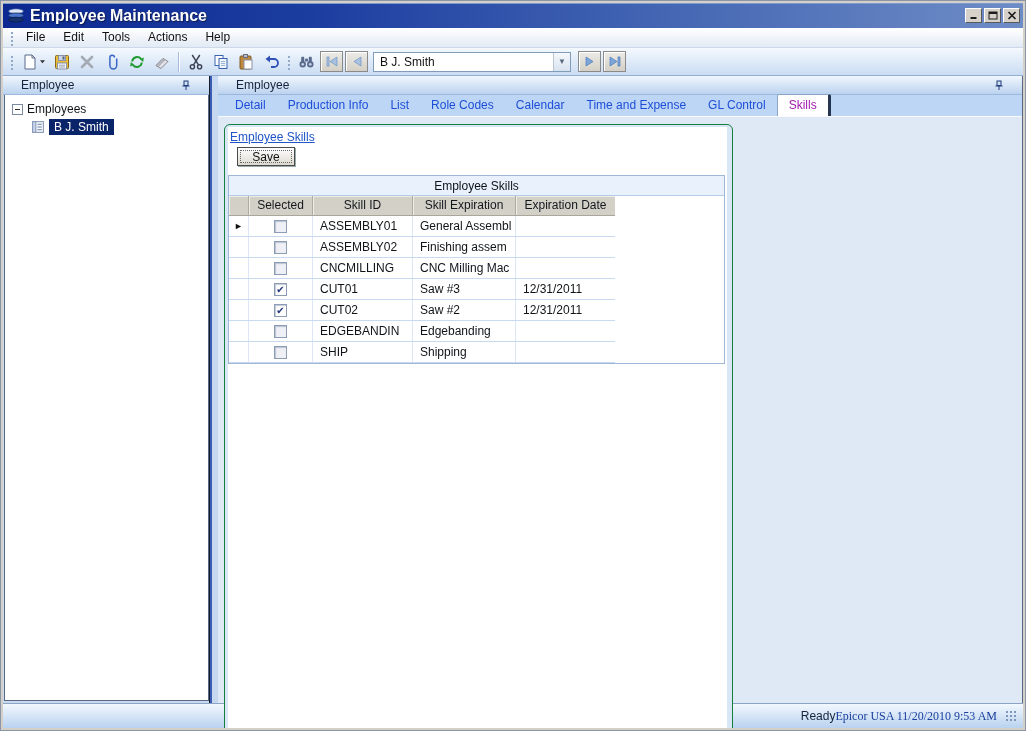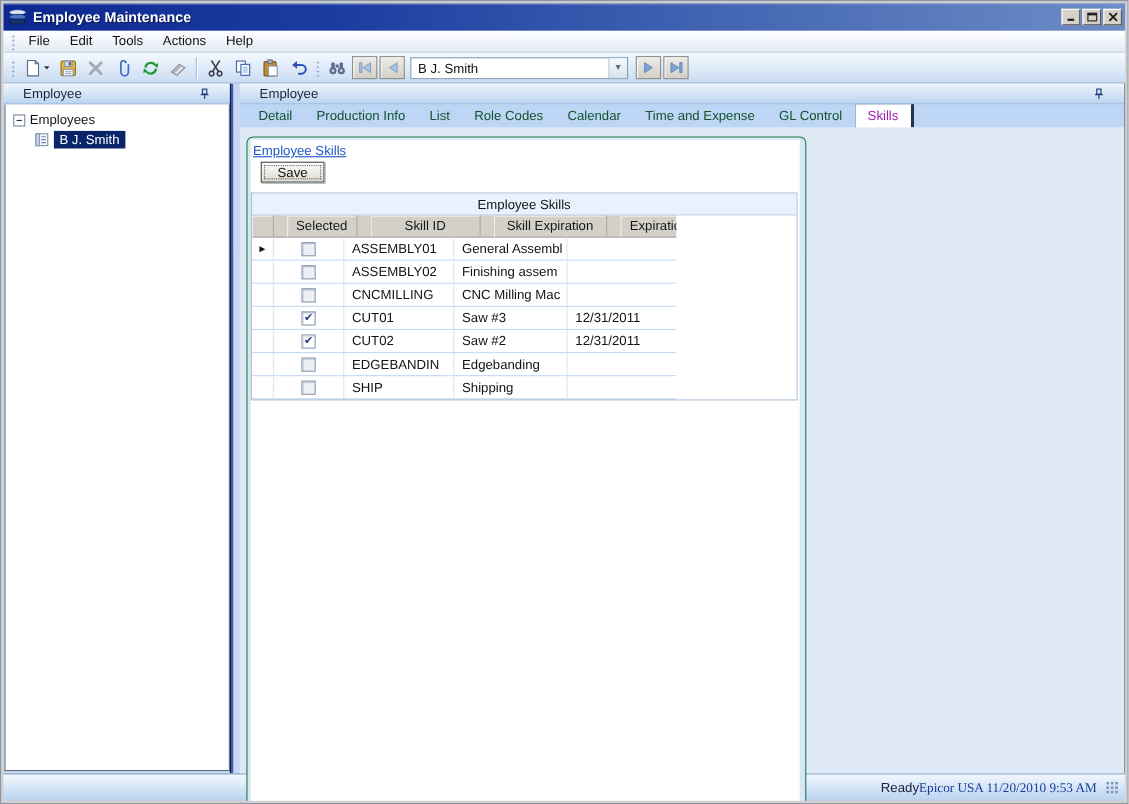--- a/index.html
+++ b/index.html
@@ -11,21 +11,21 @@
     border:3px solid #d4d0c8; outline:1px solid #8a96a8; outline-offset:-1px;
     background:#c8d9f0; display:flex; flex-direction:column; overflow:hidden;
   }
 
   
   .titlebar{
     height:25px; flex:0 0 25px; display:flex; align-items:center; padding:0 3px 0 4px;
     background:linear-gradient(90deg,#0d2890 0%,#1c3da0 30%,#4a6cb6 70%,#6e8cc6 100%);
     box-shadow: inset 0 1px 0 #7e9ad0;
   }
-  .titlebar .title{ color:#fff; font-weight:bold; font-size:13px; margin-left:5px; flex:1;
+  .titlebar .title{ color:#fff; font-weight:bold; font-size:16px; margin-left:5px; flex:1;
     text-shadow:1px 1px 1px rgba(0,0,0,.5); white-space:nowrap;}
   .winbtn{ width:17px;height:15px;margin-left:2px; background:#d6d2ca;
     border:1px solid; border-color:#ffffff #5a5a5a #5a5a5a #ffffff;
     display:flex;align-items:center;justify-content:center; cursor:default;}
 
   
   .menubar{ height:20px; flex:0 0 20px; display:flex; align-items:center;
     background:linear-gradient(#ffffff,#e2eaf4); border-bottom:1px solid #cdd9ea; padding-left:3px;}
   .menu-item{ padding:4px 9px; line-height:19px; color:#111; cursor:default;}
   .grip{ width:5px; height:16px; margin:0 3px;
@@ -61,42 +61,42 @@
   .expander::after{ content:""; position:absolute; left:2px; top:4px; width:5px; height:1px; background:#333;}
   .tree-child{ margin-left:22px; margin-top:2px; display:flex; align-items:center;}
   .node-label-selected{ background:#0a246a; color:#fff; padding:1px 5px; margin-left:4px; white-space:nowrap;}
 
   .splitter{ width:9px; flex:0 0 9px; background:#c6d8f0;
     border-left:1px solid #141c2c; box-shadow:inset 2px 0 0 #3a5cb4; cursor:col-resize;}
 
   .right-panel{ flex:1; display:flex; flex-direction:column; border-right:1px solid #5a6a84; min-width:0;}
   .tabstrip{ height:22px; flex:0 0 22px; background:#bdd6f6; border-bottom:1px solid #f8fbff;
     display:flex; align-items:flex-end; padding-left:6px;}
-  .tab{ padding:0 11px; line-height:21px; color:#14532d; cursor:default; white-space:nowrap;}
+  .tab{ padding:0 11px; line-height:21px; color:#1d4ed8; cursor:default; white-space:nowrap;}
   .tab.active{ background:#fff; color:#a21caf; border:1px solid #8aa5c8; border-bottom:none;
     border-right:3px solid #253550; border-radius:2px 2px 0 0;}
   .content{ flex:1; background:#dfe9f6; position:relative; min-height:0;}
 
   
   .sheet{ position:absolute; left:6px; top:7px; width:509px; height:677px;
     background:#d9e6f6; border:1px solid #15803d; border-radius:6px;}
   .sheet-inner{ position:absolute; left:3px; right:5px; top:2px; bottom:9px; background:#fff; padding-top:3px;}
   .group-label{ color:#1f55c8; text-decoration:underline; padding-left:2px; line-height:14px;}
   .save-btn{ display:block; margin:3px 0 0 9px; width:58px; height:19px;
     font-family:"Liberation Sans",sans-serif; font-size:12px; color:#111;
     background:linear-gradient(#ffffff,#ddd9cf); border:1px solid #4a4a4a; box-shadow:1px 1px 0 #9aa; 
     outline:1px dotted #666; outline-offset:-4px; cursor:default;}
 
   
   .grid{ width:497px; margin-top:9px; border:1px solid #9fb6d4; background:#fff;}
   .grid-caption{ height:20px; line-height:20px; text-align:center; background:#e9f1fc; border-bottom:1px solid #b5cce8;}
   .grid-body{ display:flex;}
   .grid-table{ width:386px; flex:0 0 386px;}
   .grid-filler{ flex:1; background:#fff;}
-  .ghead{ display:flex; height:20px; background:#d3d0c7; border-bottom:1px solid #a9a69c;gap:12px;}
+  .ghead{ display:flex; height:20px; background:#d3d0c7; border-bottom:1px solid #a9a69c;}
   .gh-cell{ line-height:19px; text-align:center; color:#14181e;
     border-right:1px solid #aeab a0; }
   .gh-cell{ border-right:1px solid #aeaba0; box-shadow:inset 1px 1px 0 #efede4;}
   .grow{ display:flex; height:21px; border-bottom:1px solid #c8daf0;}
   .gc{ line-height:20px; padding-left:7px; border-right:1px solid #dbe7f5; overflow:hidden; white-space:nowrap;}
   .c-ind{ width:20px; flex:0 0 20px; padding:0; text-align:center; font-size:9px; line-height:20px; color:#111;}
   .c-sel{ width:64px; flex:0 0 64px; padding:0; display:flex; align-items:center; justify-content:center;}
   .c-id{ width:100px; flex:0 0 100px;}
   .c-desc{ width:103px; flex:0 0 103px;}
   .c-exp{ width:99px; flex:0 0 99px; border-right:none;}

